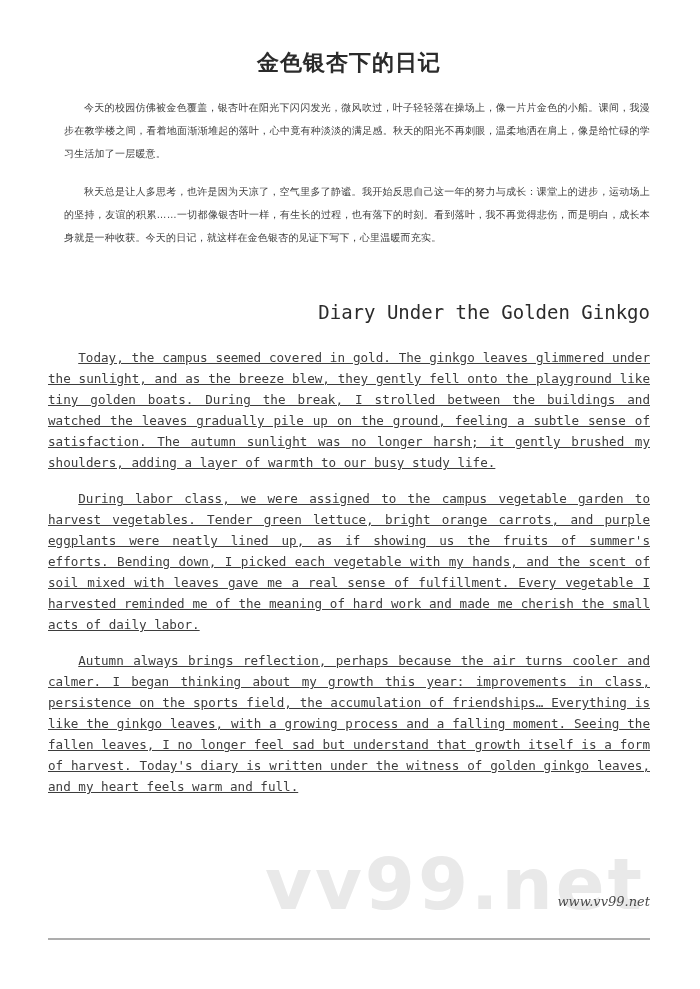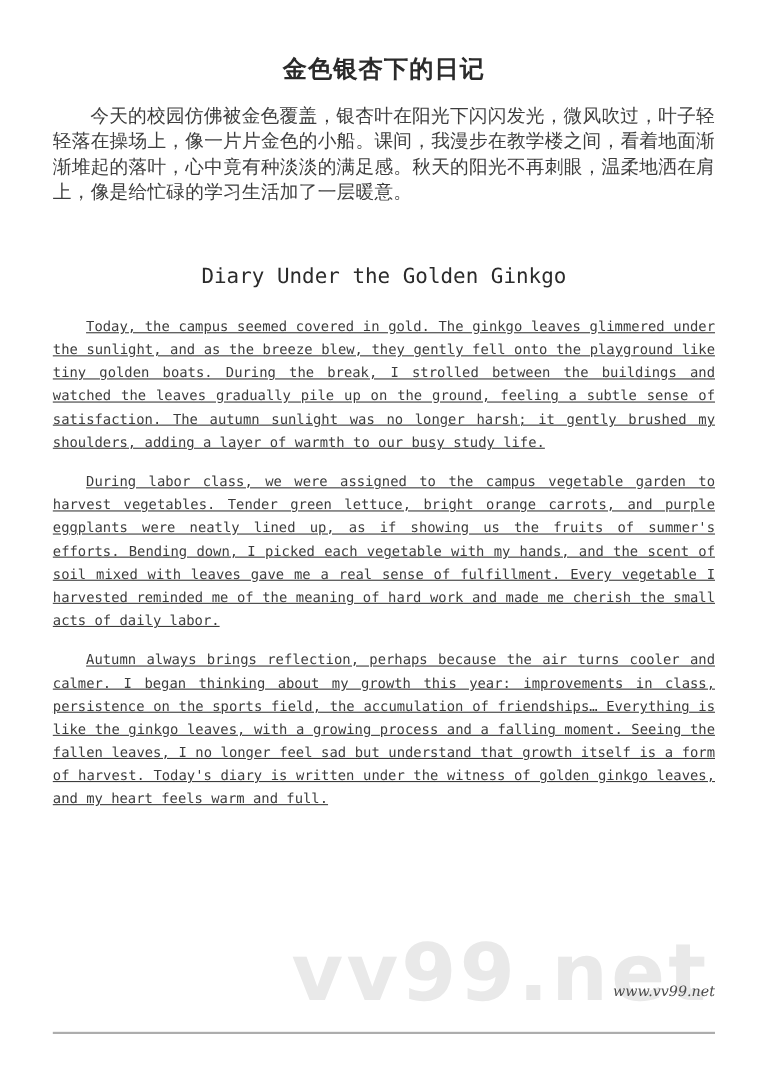--- a/index.html
+++ b/index.html
@@ -33,33 +33,34 @@
     margin-top: 48px;
     margin-bottom: 18px;
     text-align: center;
     font-family: "DejaVu Sans", sans-serif;
     font-weight: 700;
     font-size: 22px;
     letter-spacing: 1px;
     color: var(--title);
   }
   .cn-para {
-    font-family: Liberation Mono, monospace;
-    font-size: 17px;
+    font-family: Liberation Sans, sans-serif;
+    font-size: 10px;
     line-height: 23px;
     letter-spacing: 0.2px;
     color: var(--text);
     text-align: justify;
     text-indent: 2em;
     margin-bottom: 15px;
+    margin-left: 16px;
   }
   .en-title {
     margin-top: 52px;
     margin-bottom: 24px;
-    text-align: center;
+    text-align: right;
     font-family: "DejaVu Sans Mono", "Liberation Mono", monospace;
     font-weight: 500;
     font-size: 19px;
     color: var(--title);
   }
   .en-para {
     font-family: "DejaVu Sans Mono", "Liberation Mono", monospace;
     font-size: 12.6px;
     line-height: 21px;
     color: var(--text);
@@ -104,20 +105,21 @@
 
 <div class="page">
 
   <div class="content">
 
     <h1 class="cn-title">金色银杏下的日记</h1>
 
     <p class="cn-para">今天的校园仿佛被金色覆盖，银杏叶在阳光下闪闪发光，微风吹过，叶子轻轻落在操场上，像一片片金色的小船。课间，我漫步在教学楼之间，看着地面渐渐堆起的落叶，心中竟有种淡淡的满足感。秋天的阳光不再刺眼，温柔地洒在肩上，像是给忙碌的学习生活加了一层暖意。</p>
 
 
+    <p class="cn-para">秋天总是让人多思考，也许是因为天凉了，空气里多了静谧。我开始反思自己这一年的努力与成长：课堂上的进步，运动场上的坚持，友谊的积累……一切都像银杏叶一样，有生长的过程，也有落下的时刻。看到落叶，我不再觉得悲伤，而是明白，成长本身就是一种收获。今天的日记，就这样在金色银杏的见证下写下，心里温暖而充实。</p>
 
     <h2 class="en-title">Diary Under the Golden Ginkgo</h2>
 
     <p class="en-para">Today, the campus seemed covered in gold. The ginkgo leaves glimmered under the sunlight, and as the breeze blew, they gently fell onto the playground like tiny golden boats. During the break, I strolled between the buildings and watched the leaves gradually pile up on the ground, feeling a subtle sense of satisfaction. The autumn sunlight was no longer harsh; it gently brushed my shoulders, adding a layer of warmth to our busy study life.</p>
 
     <p class="en-para">During labor class, we were assigned to the campus vegetable garden to harvest vegetables. Tender green lettuce, bright orange carrots, and purple eggplants were neatly lined up, as if showing us the fruits of summer's efforts. Bending down, I picked each vegetable with my hands, and the scent of soil mixed with leaves gave me a real sense of fulfillment. Every vegetable I harvested reminded me of the meaning of hard work and made me cherish the small acts of daily labor.</p>
 
     <p class="en-para">Autumn always brings reflection, perhaps because the air turns cooler and calmer. I began thinking about my growth this year: improvements in class, persistence on the sports field, the accumulation of friendships… Everything is like the ginkgo leaves, with a growing process and a falling moment. Seeing the fallen leaves, I no longer feel sad but understand that growth itself is a form of harvest. Today's diary is written under the witness of golden ginkgo leaves, and my heart feels warm and full.</p>
 
   </div>

